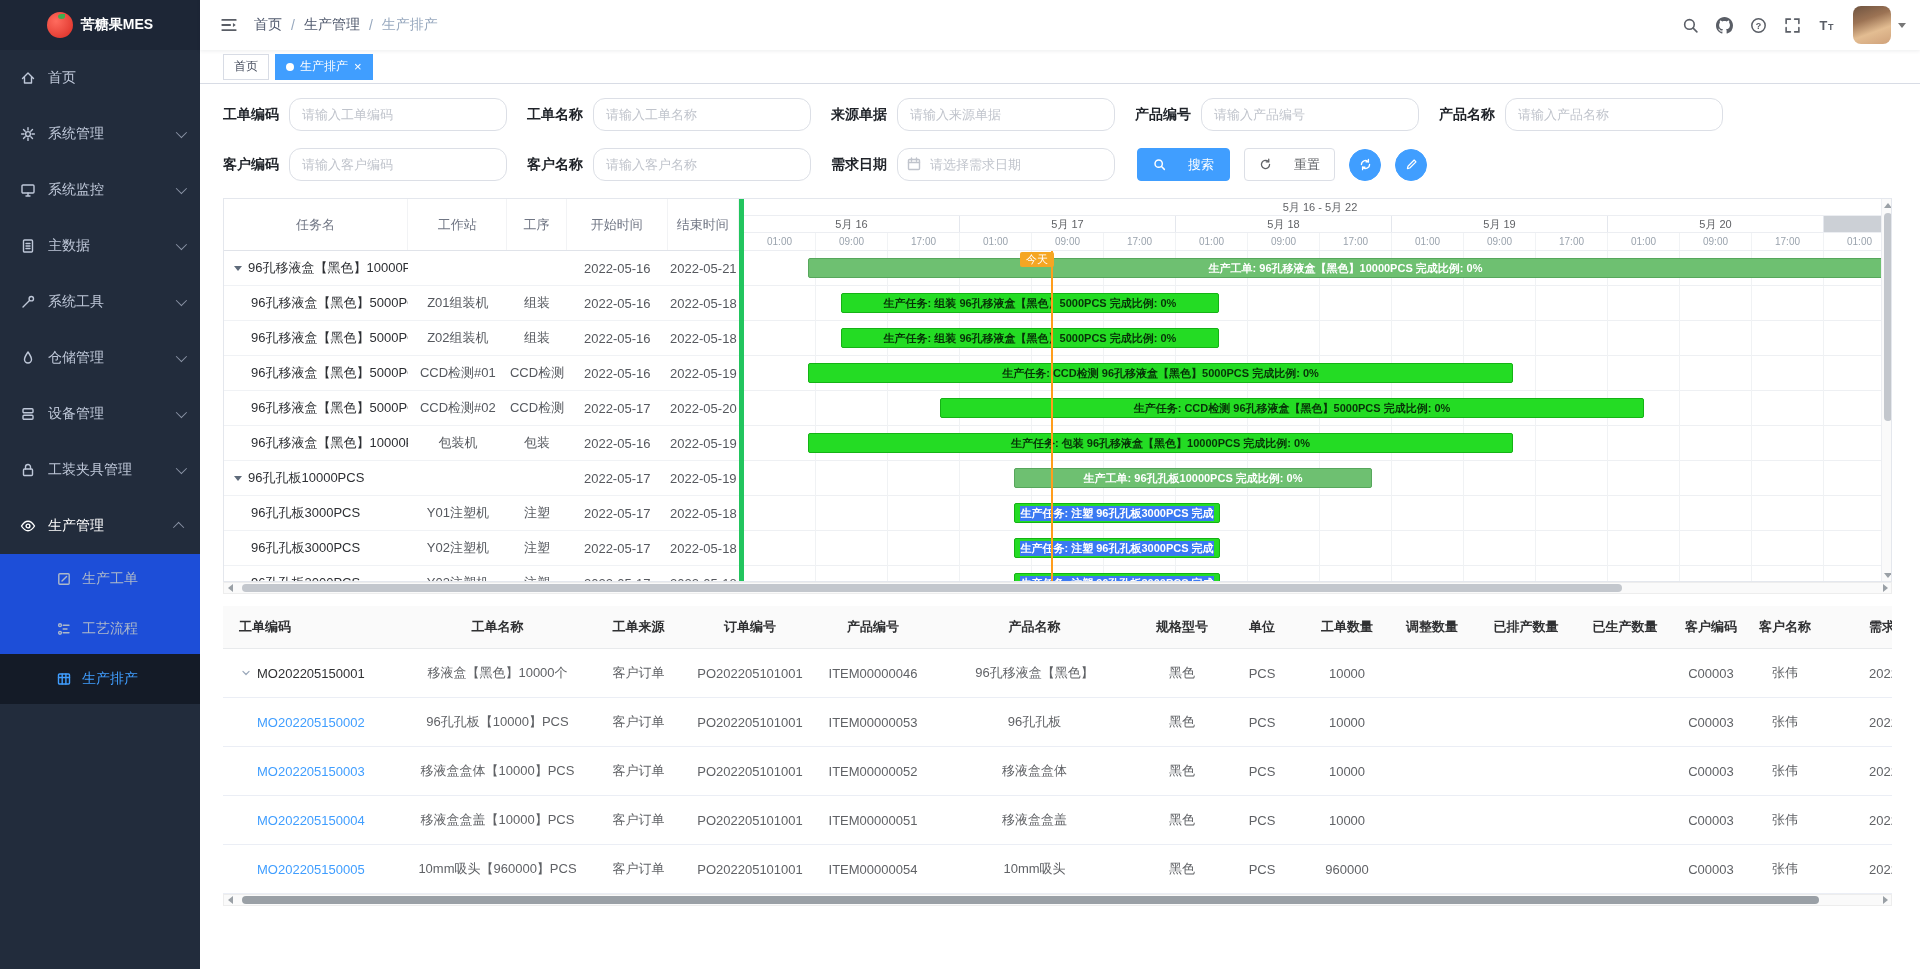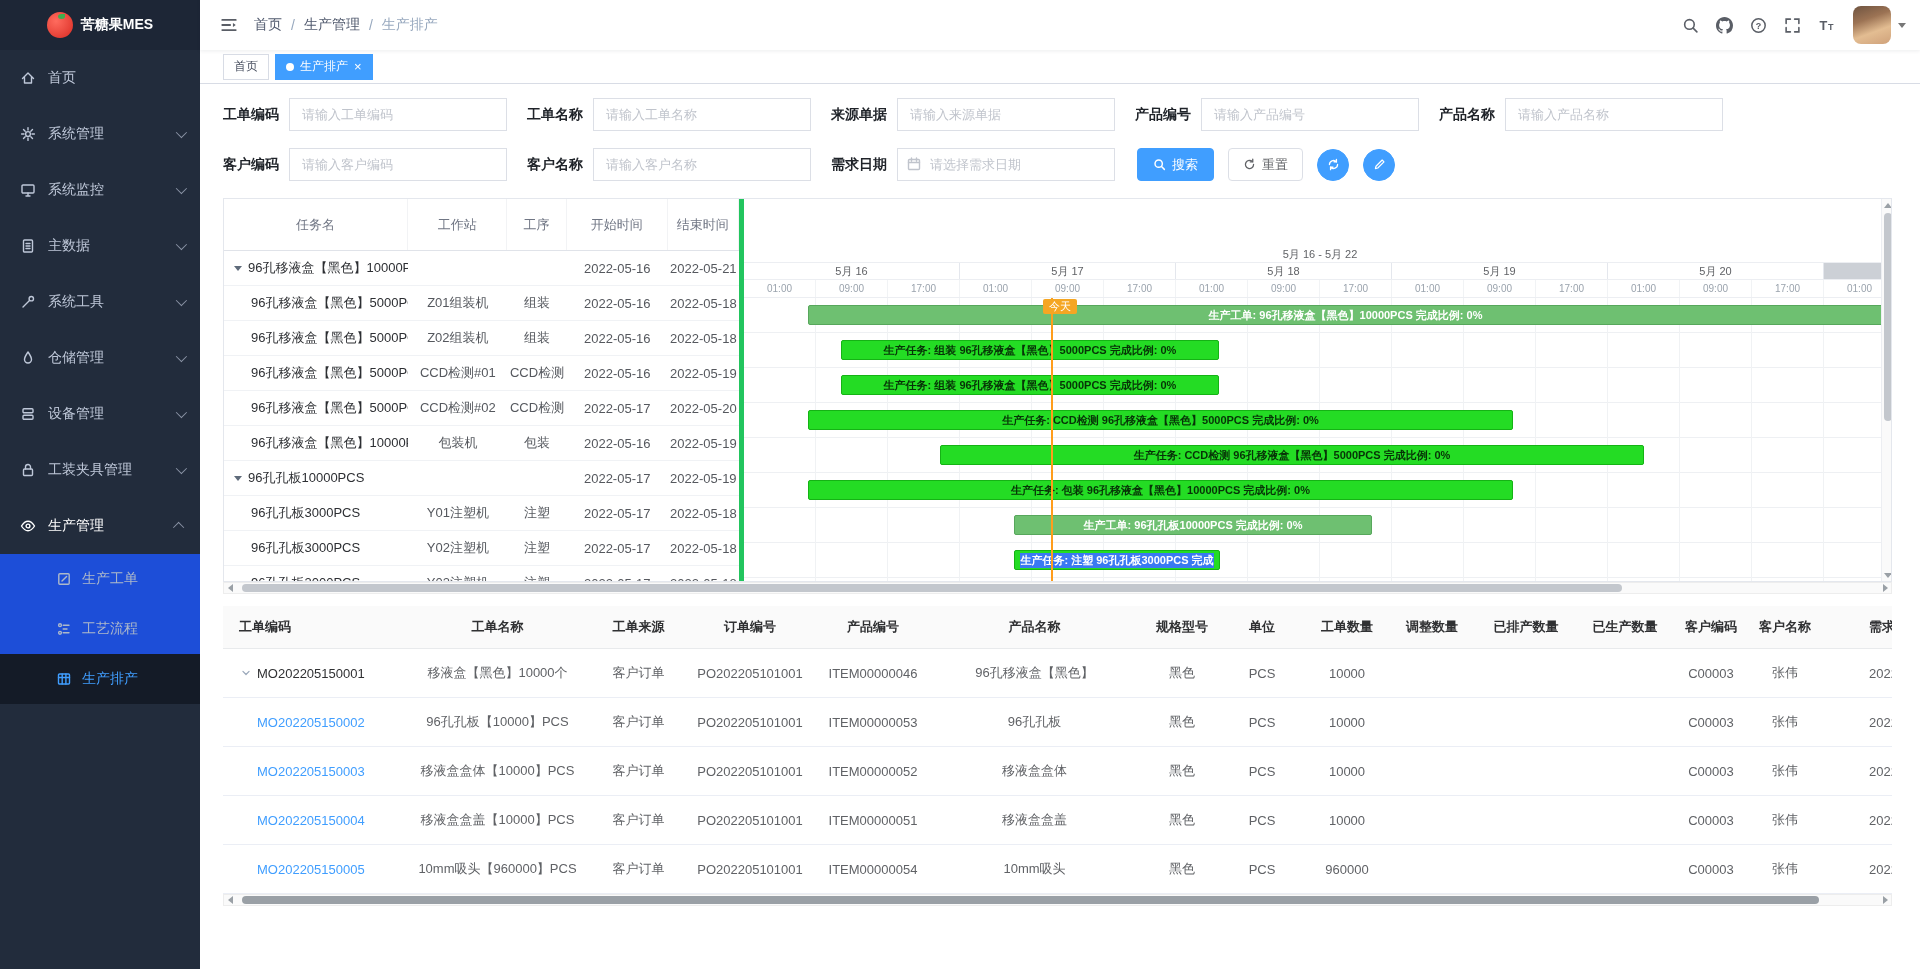--- a/index.html
+++ b/index.html
@@ -46,46 +46,46 @@
   .tab .dot { width:8px; height:8px; border-radius:50%; background:#fff; }
   .tab-close { font-size:13px; line-height:1; cursor:pointer; }
 
   .content { flex:1; padding:14px 28px 0 23px; overflow:hidden; }
 
   
   .filters { display:flex; align-items:center; gap:20px; margin-bottom:17px; }
   .f-group { display:flex; align-items:center; gap:10px; }
   .f-label { font-size:14px; font-weight:bold; color:#1f2329; white-space:nowrap; }
   .f-input { position:relative; }
-  .f-input input { width:218px; height:33px; border:1px solid #dcdfe6; border-radius:0; padding:0 12px; font-size:13px; color:#333; outline:none; font-family:inherit; }
+  .f-input input { width:218px; height:33px; border:1px solid #dcdfe6; border-radius:12px; padding:0 12px; font-size:13px; color:#333; outline:none; font-family:inherit; }
   .f-input input::placeholder { color:#c0c4cc; }
   .f-input.with-ico input { padding-left:32px; }
   .f-input .in-ico { position:absolute; left:9px; top:8px; color:#c0c4cc; width:16px; height:16px; }
-  .btn { height:33px; display:inline-flex; align-items:center; gap:6px; border-radius:4px; font-size:13px; cursor:pointer; font-family:inherit; }
+  .btn { height:33px; display:inline-flex; align-items:center; gap:22px; border-radius:4px; font-size:13px; cursor:pointer; font-family:inherit; }
   .btn svg { width:13px; height:13px; }
   .btn.primary { background:#409eff; border:1px solid #409eff; color:#fff; padding:0 15px; }
   .btn.plain { background:#fff; border:1px solid #dcdfe6; color:#606266; padding:0 14px; }
   .btn.circle { width:32px; height:32px; border-radius:50%; background:#409eff; border:1px solid #409eff; color:#fff; justify-content:center; padding:0; }
   .btn-row-gap { display:flex; align-items:center; gap:14px; margin-left:2px; }
 
   
   .gantt-panel { display:flex; border:1px solid #e4e7ed; width:1669px; height:384px; overflow:hidden; }
   .gantt-left { width:520px; flex-shrink:0; border-right:5px solid #22c55e; }
   .g-head { height:52px; display:flex; align-items:center; border-bottom:1px solid #e0e3e9; }
   .g-head .hcell { text-align:center; font-size:13px; color:#707684; border-right:1px solid #f2f3f5; height:100%; display:flex; align-items:center; justify-content:center; }
   .g-body { height:330px; overflow:hidden; }
   .g-row { height:35px; display:flex; align-items:center; border-bottom:1px solid #f0f2f5; font-size:13px; cursor:pointer; }
   .c-name { width:186px; display:flex; align-items:center; white-space:nowrap; overflow:hidden; color:#2d2f33; padding-left:10px; }
   .c-name.child { padding-left:27px; }
   .tri { width:0; height:0; border-left:4px solid transparent; border-right:4px solid transparent; border-top:5px solid #5f6b7a; margin-right:6px; flex-shrink:0; }
   .c-station { width:100px; text-align:center; color:#55585e; white-space:nowrap; overflow:hidden; }
   .c-process { width:60px; text-align:center; color:#55585e; white-space:nowrap; overflow:hidden; }
   .c-start { width:102px; text-align:center; color:#55585e; }
   .c-end { width:72px; text-align:center; color:#55585e; white-space:nowrap; overflow:hidden; }
-  .gantt-right { position:relative; width:1137px; overflow:hidden; flex-shrink:0;margin-top:47px; }
+  .gantt-right { position:relative; width:1137px; overflow:hidden; flex-shrink:0; }
   .tl-range { width:1152px; height:17px; line-height:17px; text-align:center; font-size:11px; color:#606266; border-bottom:1px solid #eceef2; }
   .tl-days { width:1152px; height:17px; display:flex; border-bottom:1px solid #eceef2; }
   .tl-day { width:216px; text-align:center; font-size:11px; line-height:16px; color:#606266; border-right:1px solid #e4e7ed; }
   .tl-day.weekend-fill { width:72px; background:#ccd0d6; }
   .tl-times { width:1152px; height:18px; display:flex; border-bottom:1px solid #eceef2; }
   .tl-time { width:72px; text-align:center; font-size:10px; line-height:17px; color:#9aa3ad; border-right:1px solid #f1f3f5; }
   .tl-body { position:relative; width:1152px; height:330px;
     background-image:
       repeating-linear-gradient(to right, transparent 0, transparent 71px, #f0f2f4 71px, #f0f2f4 72px),
       repeating-linear-gradient(to right, transparent 0, transparent 215px, #e2e5ea 215px, #e2e5ea 216px),
@@ -551,21 +551,21 @@
               <div class="bar task" style="left:270px;top:252px;width:206px">
                 <span class="sel">生产任务: 注塑 96孔孔板3000PCS 完成</span>
               </div>
               <div class="bar task" style="left:270px;top:287px;width:206px">
                 <span class="sel">生产任务: 注塑 96孔孔板3000PCS 完成</span>
               </div>
               <div class="bar task" style="left:270px;top:322px;width:206px">
                 <span class="sel">生产任务: 注塑 96孔孔板3000PCS 完成</span>
               </div>
               <div class="today-line" style="left:307px"></div>
-              <div class="today-badge" style="left:316px">今天</div>
+              <div class="today-badge" style="left:293px">今天</div>
             </div>
         </div>
         <div class="vscroll">
           <span class="sb-btn">
               <i class="tri-up"></i>
             </span>
           <span class="v-track">
               <i class="v-thumb"></i>
             </span>
           <span class="sb-btn">

